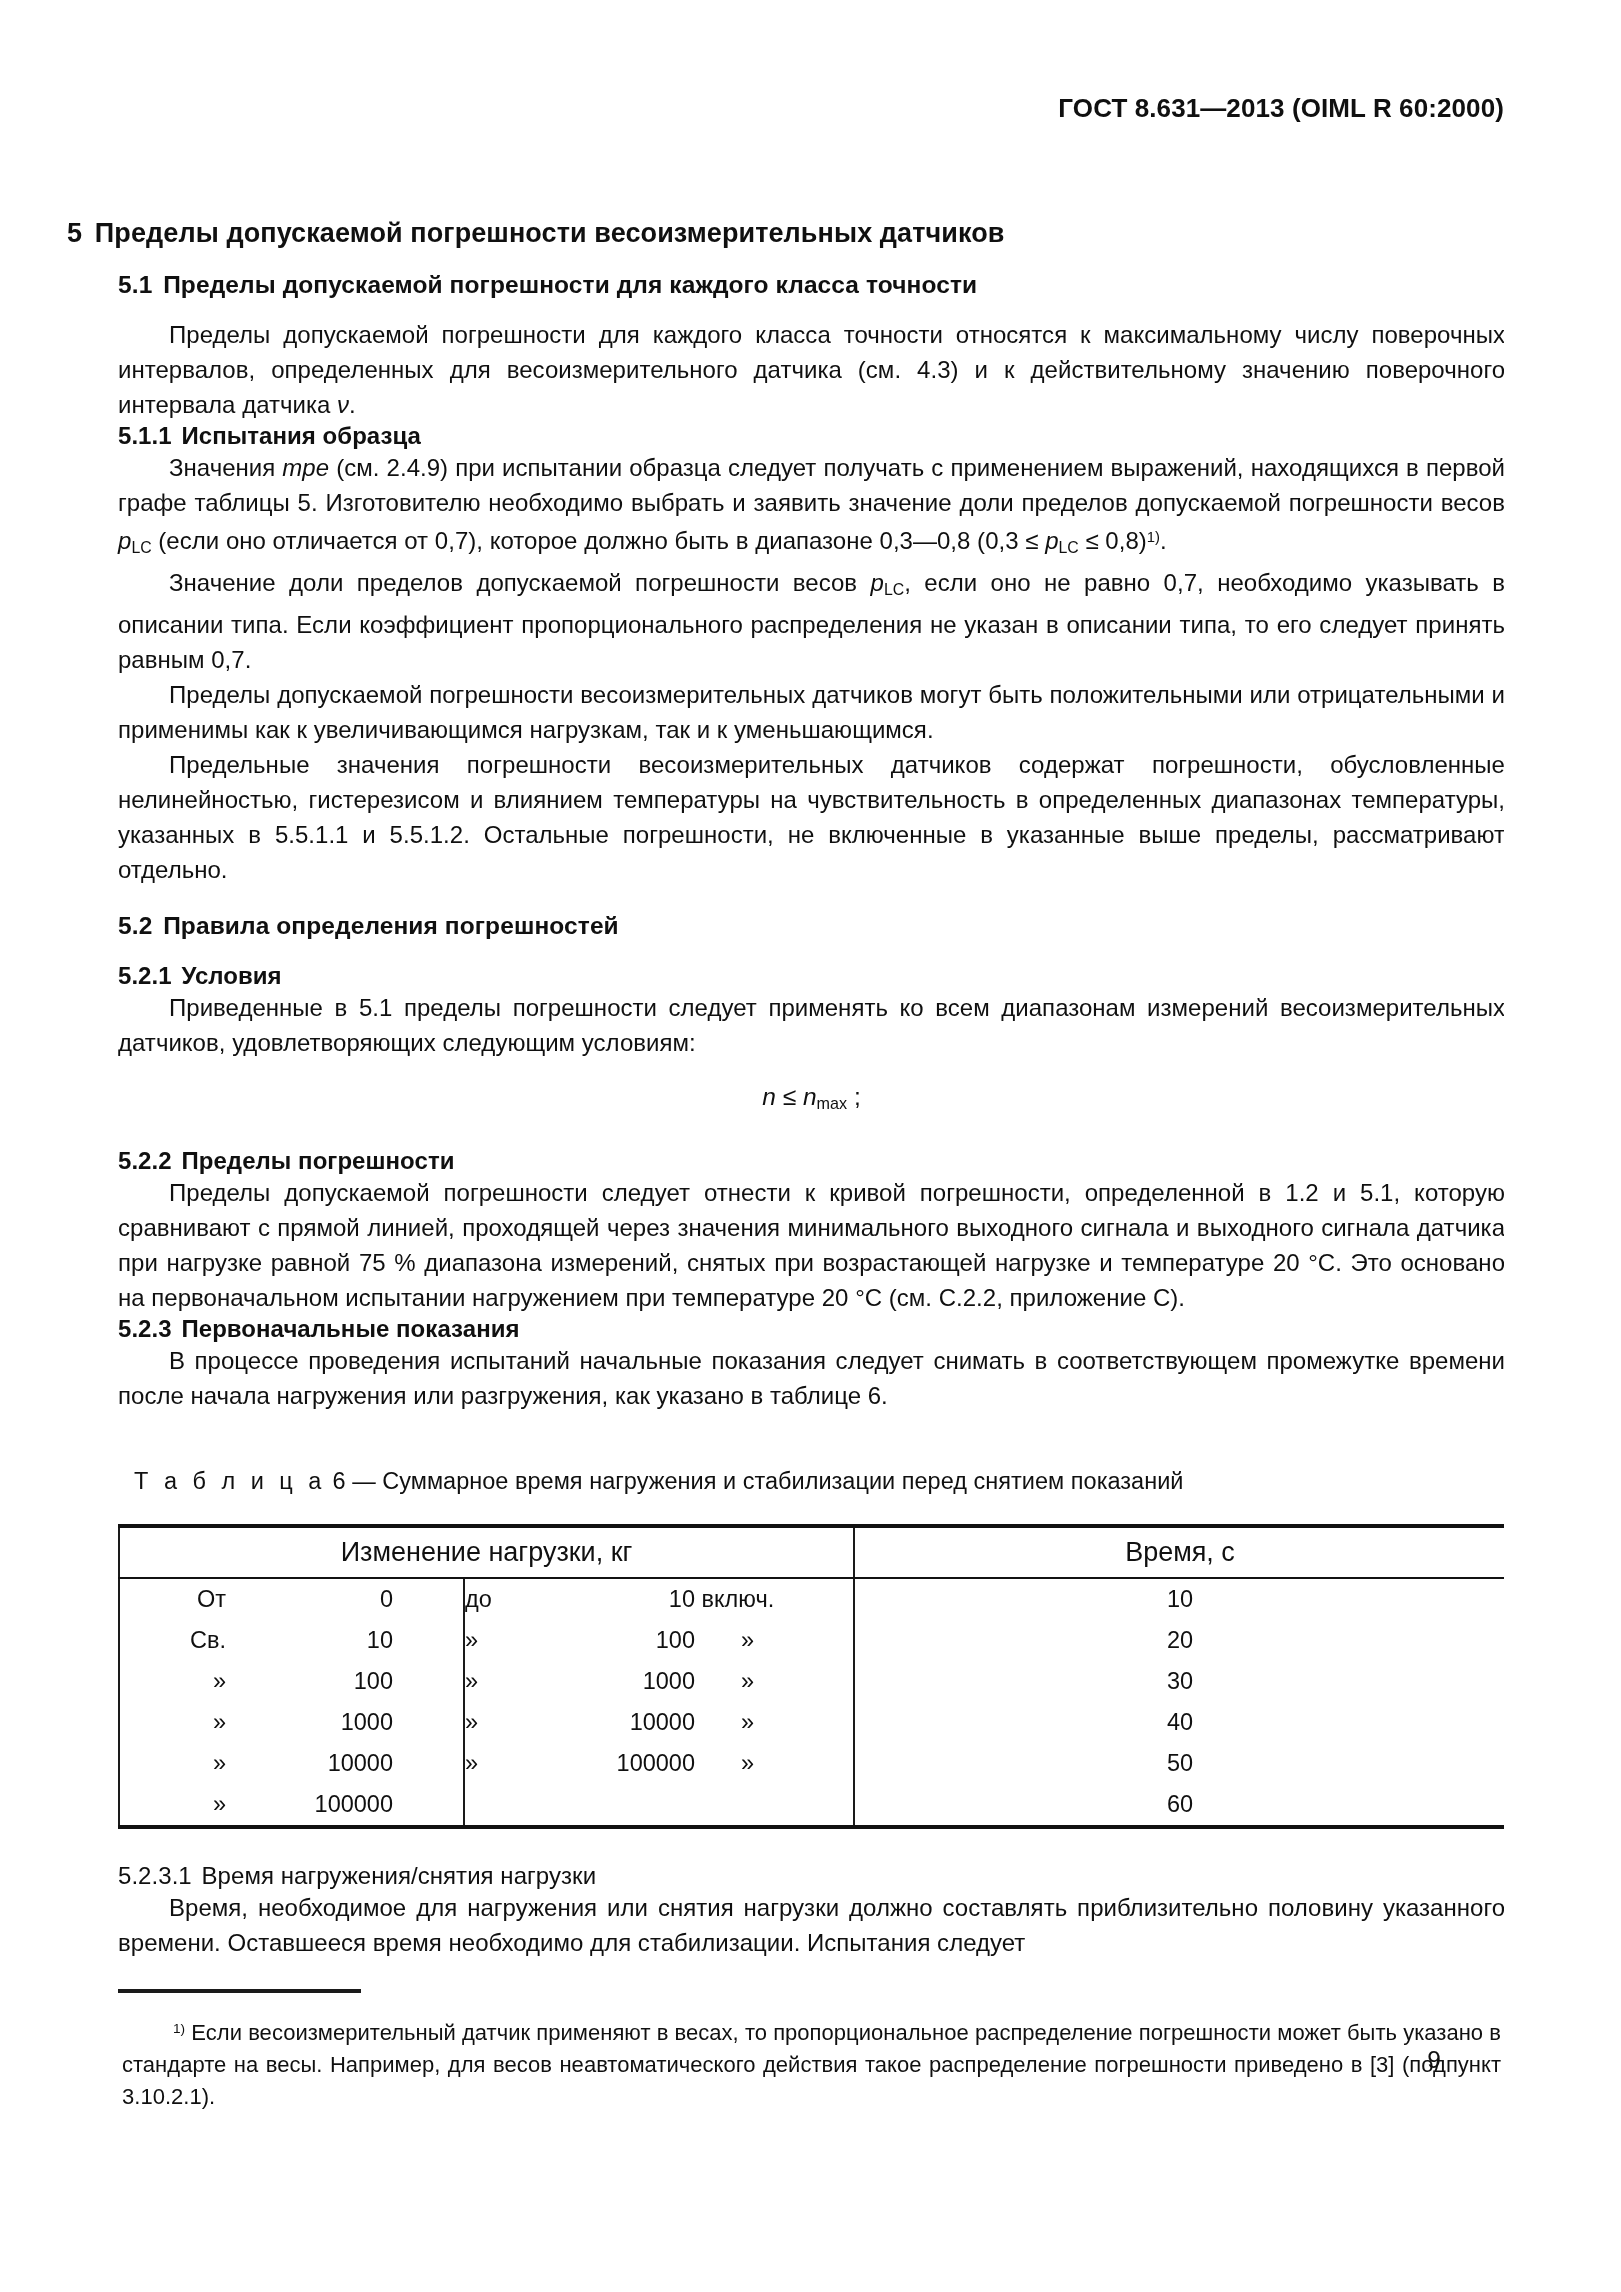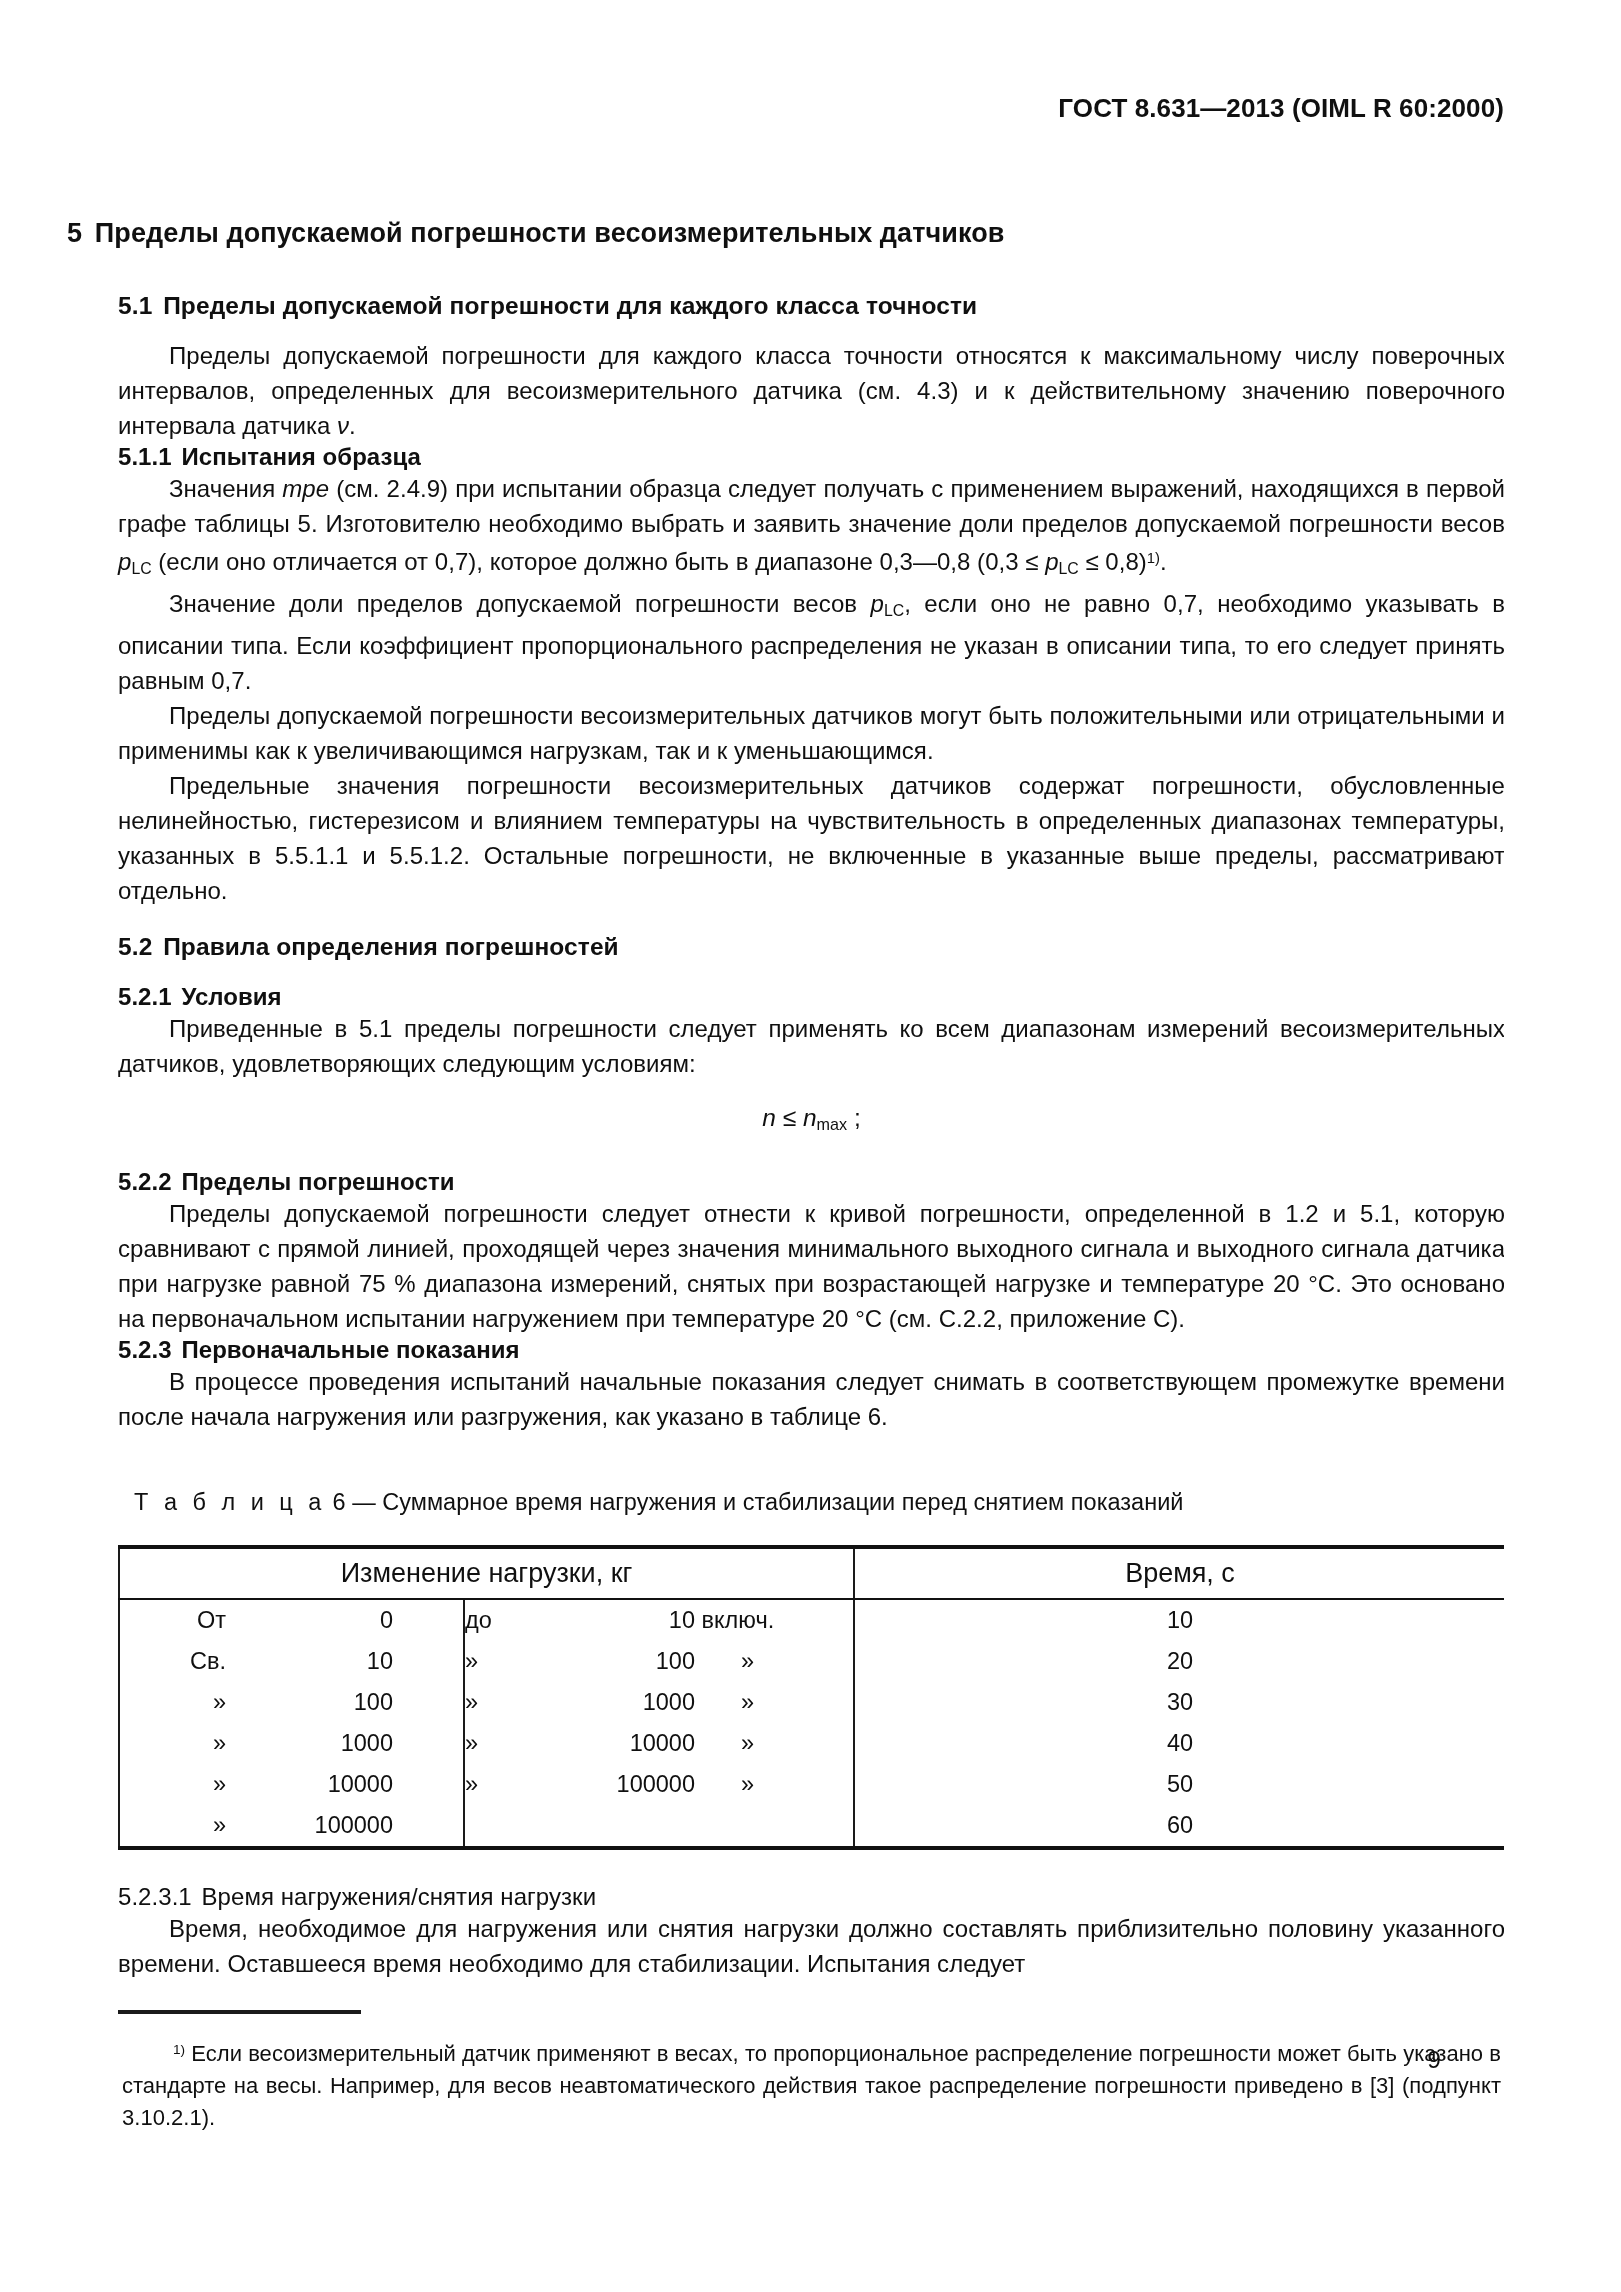--- a/index.html
+++ b/index.html
@@ -182,21 +182,21 @@
 <body>
 
 <div class="page">
 
   <div class="doc-header">ГОСТ 8.631—2013 (OIML R 60:2000)</div>
 
   <div class="h1">
     <span class="num">5</span><span>Пределы допускаемой погрешности весоизмерительных датчиков</span>
   </div>
 
-  <div class="content" style="top:292px; position:absolute;">
+  <div class="content" style="top:271px; position:absolute;">
 
     <div class="h2">
       <span class="num">5.1</span><span>Пределы допускаемой погрешности для каждого класса точности</span>
     </div>
 
     <div class="sp18"></div>
 
     <p class="body last-line-left"><span>Пределы допускаемой погрешности для каждого класса точности относятся к максимальному числу поверочных интервалов, определенных для весоизмерительного датчика (см. 4.3) и к действительному значению поверочного интервала датчика </span><span class="it">ν</span><span>.</span></p>
 
     <div class="h3">

